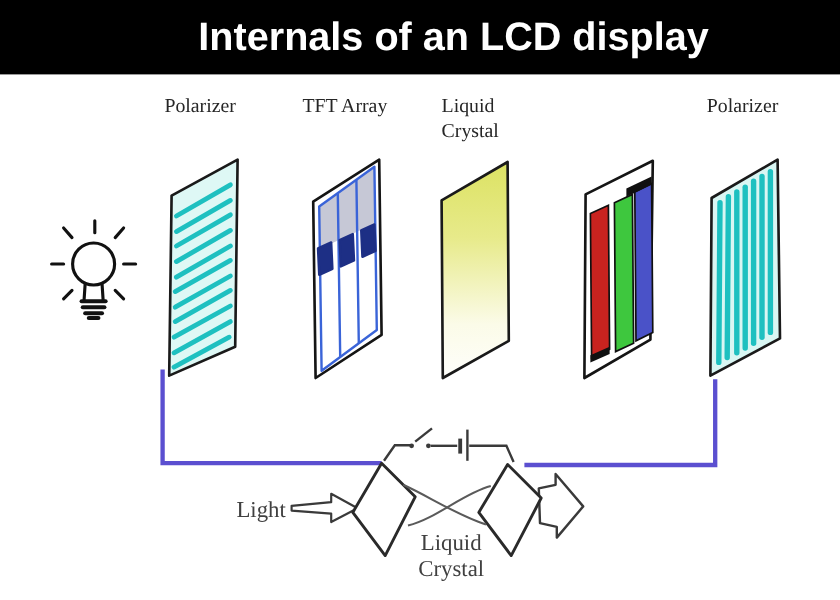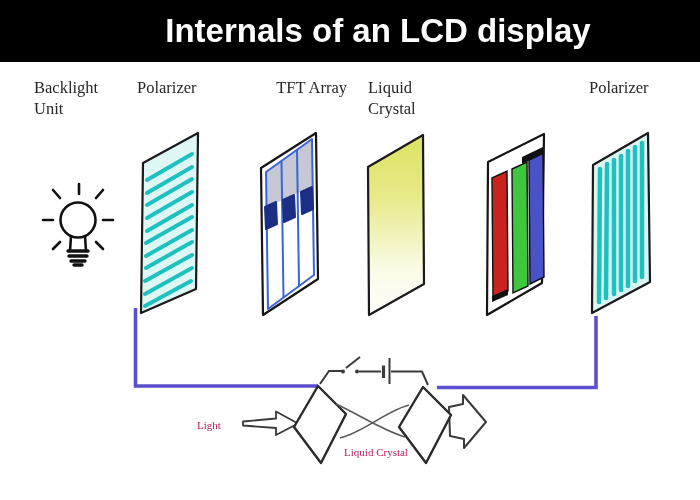--- a/index.html
+++ b/index.html
@@ -12,36 +12,35 @@
     display:flex;align-items:center;justify-content:center;padding-left:28px;
   }
   .title{
     color:#ffffff;font-family:"Liberation Sans",sans-serif;font-weight:bold;
     font-size:33px;white-space:nowrap;
   }
   .layer-label{
     position:absolute;font-size:16.5px;line-height:21px;color:#262626;
   }
   .small-label{
-    position:absolute;font-size:11px;line-height:21.5px;color:#be185d;
+    position:absolute;font-size:19px;line-height:21.5px;color:#404040;
   }
   .diagram-svg{position:absolute;left:0;top:0;}
 </style>
 </head>
 <body>
 
 <div class="stage">
 
   <div class="header">
     <span class="title">Internals of an LCD display</span>
   </div>
 
-  <div class="layer-label" style="left:34px;top:77px;width:80px;">Backlight Unit</div>
   <div class="layer-label" style="left:137px;top:77px;width:75px;">Polarizer</div>
-  <div class="layer-label" style="left:252px;top:77px;width:95px;text-align:right;">TFT Array</div>
+  <div class="layer-label" style="left:252px;top:77px;width:95px;">TFT Array</div>
   <div class="layer-label" style="left:368px;top:77px;width:60px;">Liquid Crystal</div>
   <div class="layer-label" style="left:589px;top:77px;width:75px;">Polarizer</div>
 
   <div class="small-label" style="left:197px;top:415px;width:55px;">Light</div>
   <div class="small-label" style="left:336px;top:442px;width:80px;text-align:center;">Liquid Crystal</div>
 
   <svg class="diagram-svg" width="700" height="500" viewBox="0 0 700 500">
     <defs>
       <linearGradient id="lcGrad" x1="0" y1="0" x2="0" y2="1">
         <stop offset="0" stop-color="#dce263"></stop>

